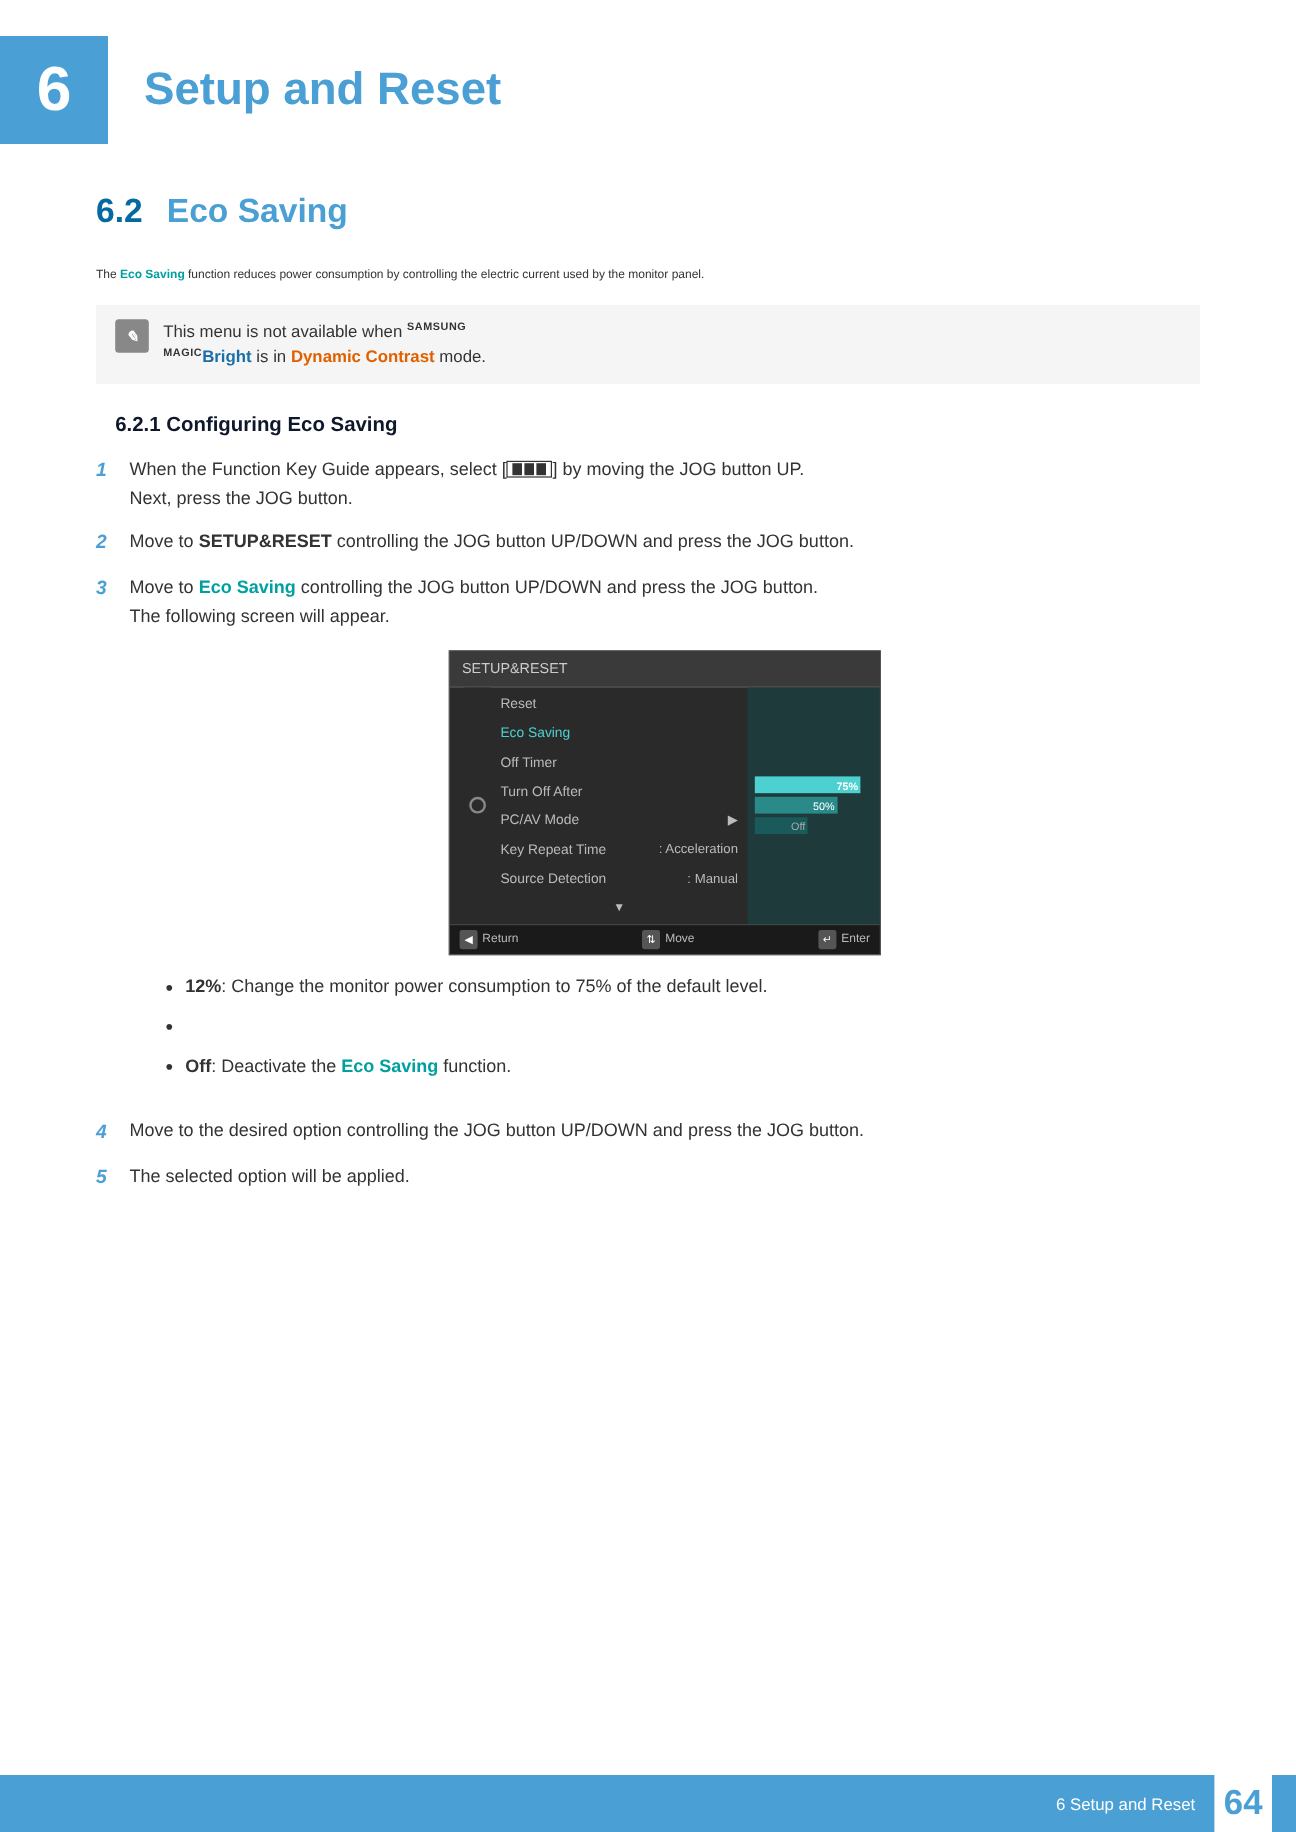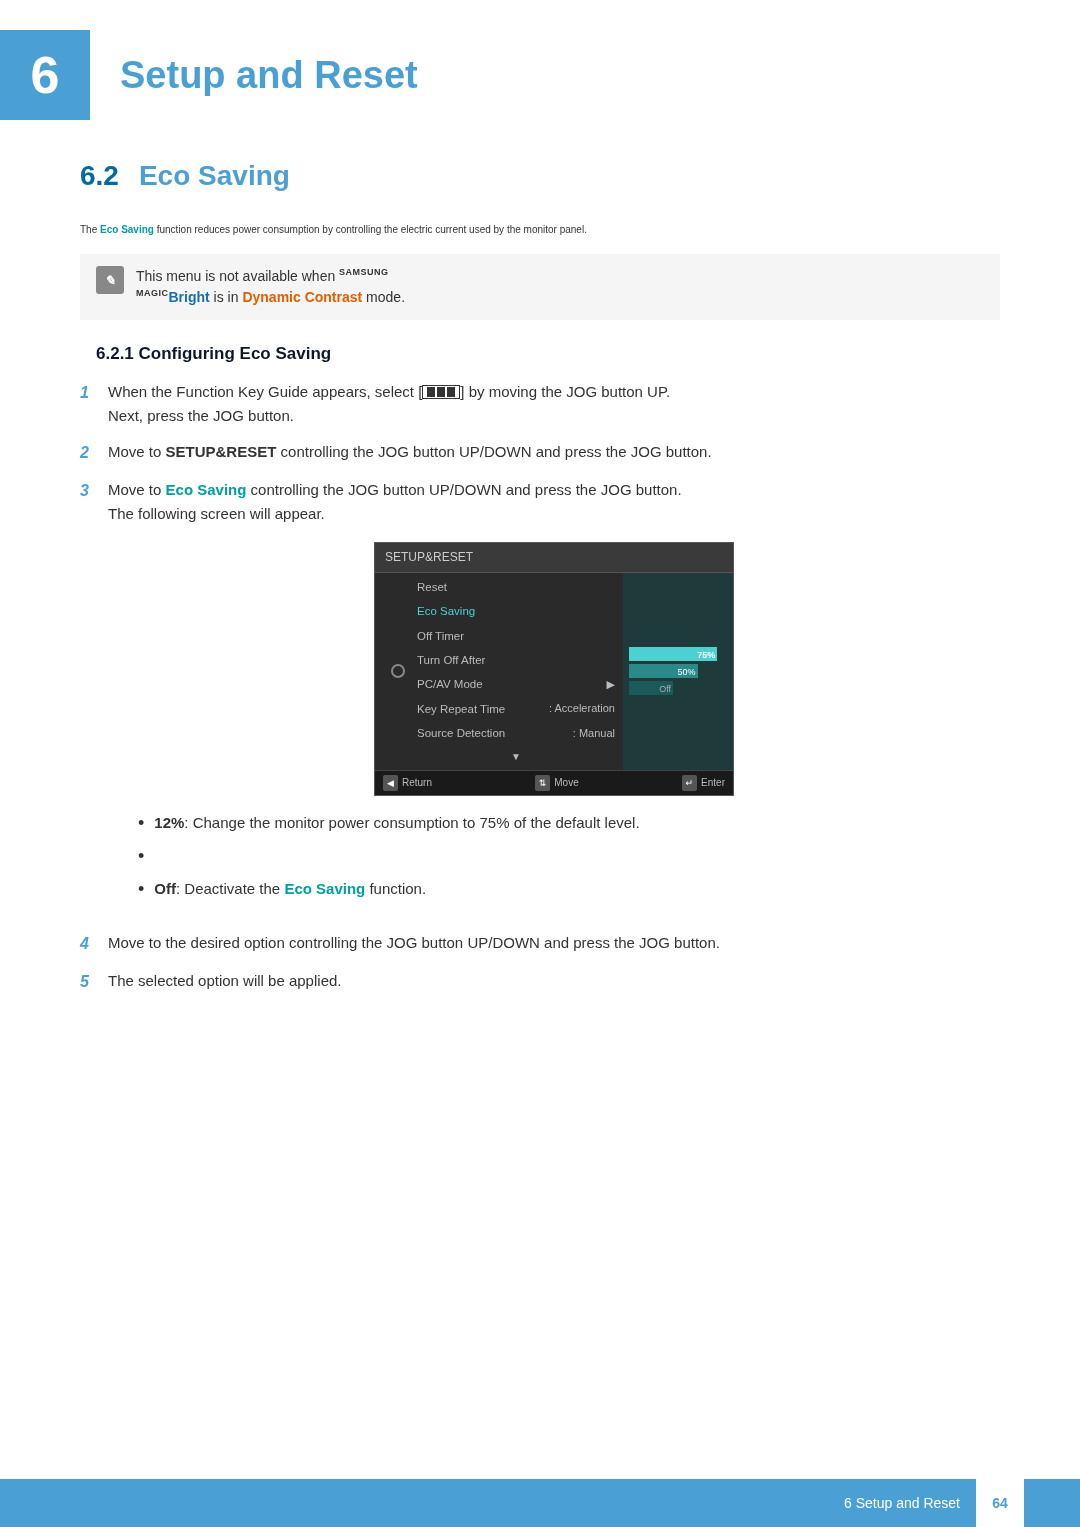--- a/index.html
+++ b/index.html
@@ -311,31 +311,31 @@
     .page-footer {
       position: fixed;
       bottom: 0;
       left: 0;
       width: 1080px;
       height: 48px;
       background: #4a9fd4;
       display: flex;
       align-items: center;
       justify-content: flex-end;
-      padding: 0 56px;
+      padding: 0 20px;
       gap: 16px;
     }
     .footer-chapter {
       color: white;
       font-size: 14px;
     }
     .footer-page {
       background: white;
       color: #4a9fd4;
-      font-size: 14px;
+      font-size: 29px;
       font-weight: bold;
       width: 48px;
       height: 48px;
       display: flex;
       align-items: center;
       justify-content: center;
     }
 
     
     .function-key-icon {

